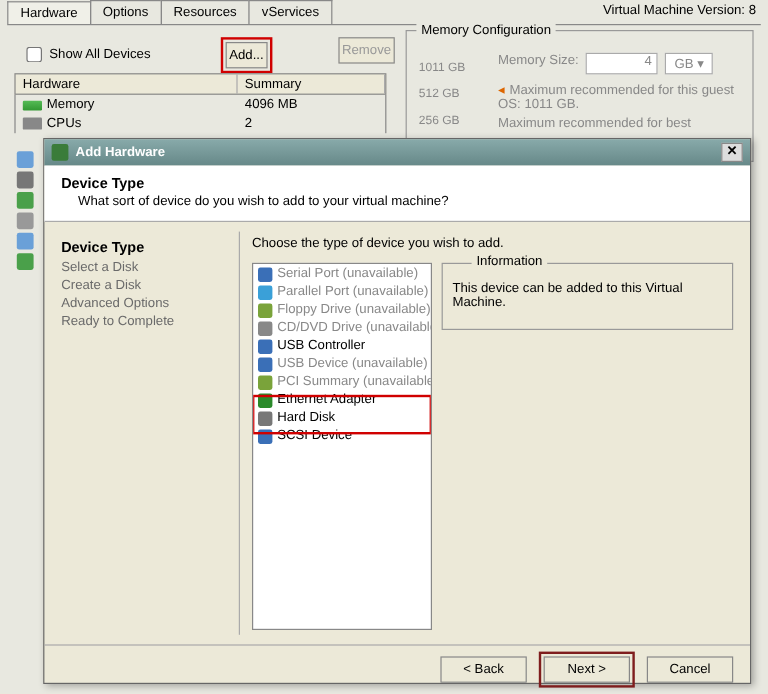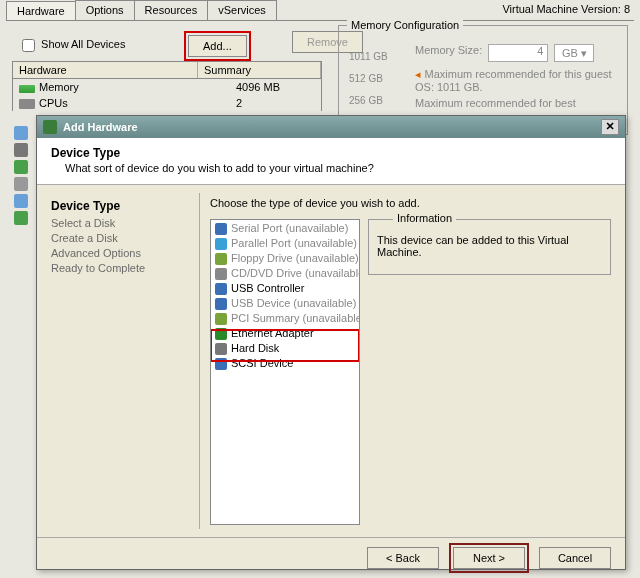--- a/index.html
+++ b/index.html
@@ -9,34 +9,34 @@
   
   .tabs { position: absolute; top: 0; left: 6px; height: 20px; display: flex; }
   .tab { border: 1px solid #888; background: #e8e8e0; padding: 2px 10px; margin-right: -1px; border-bottom: none; font-size: 11px; height: 20px; line-height: 15px; }
   .tab.active { background: #f0f0e8; position: relative; top: 1px; }
   .version { position: absolute; right: 10px; top: 3px; font-size: 11px; }
 
   
   .panel { position: absolute; top: 20px; left: 6px; right: 6px; bottom: 0; background: #e8e8e0; border-top: 1px solid #888; }
   .showall { position: absolute; top: 15px; left: 12px; font-size: 11px; }
   .showall input { vertical-align: middle; }
-  .btn { border: 1px solid #888; background: #ece9d8; padding: 2px 14px; font-size: 11px; height: 22px; }
+  .btn { border: 1px solid #888; background: #ece9d8; padding: 2px 2px; font-size: 11px; height: 22px; }
   .btn.disabled { color: #999; }
   .addbtn-wrap { position: absolute; top: 10px; left: 178px; }
-  .removebtn-wrap { position: absolute; top: 10px; left: 286px; }
+  .removebtn-wrap { position: absolute; top: 10px; left: 276px; }
   .redbox { border: 2px solid #d00000; padding: 2px; display: inline-block; }
 
   
   .hwtable { position: absolute; top: 40px; left: 6px; width: 310px; }
   .hwhdr { display: flex; border: 1px solid #888; background: #ece9d8; }
   .hcell { padding: 2px 6px; border-right: 1px solid #aaa; font-size: 11px; }
   .hcol1 { width: 185px; }
   .hcol2 { flex: 1; }
   .hwbody { border-left: 1px solid #888; border-right: 1px solid #888; }
-  .hrow { display: flex; padding: 1px 0; gap: 32px; }
+  .hrow { display: flex; padding: 1px 0; }
   .rcell { padding: 1px 6px; font-size: 11px; }
   .ricon { width: 16px; height: 12px; display: inline-block; margin-right: 4px; vertical-align: middle; }
   .ic-mem { background: linear-gradient(#5b5,#393); border-radius: 1px; height: 8px; margin-top: 2px; }
   .ic-cpu { background: #888; border-radius: 1px; height: 10px; }
 
   
   .memfs { position: absolute; top: 4px; left: 332px; width: 290px; height: 110px; border: 1px solid #999; padding: 6px 8px; }
   .memfs-legend { position: absolute; top: -7px; left: 8px; background: #e8e8e0; padding: 0 4px; font-size: 11px; }
   .memfs-inner { color: #888; }
   .mem-scale { position: absolute; left: 10px; top: 20px; font-size: 10px; color: #888; line-height: 22px; }

